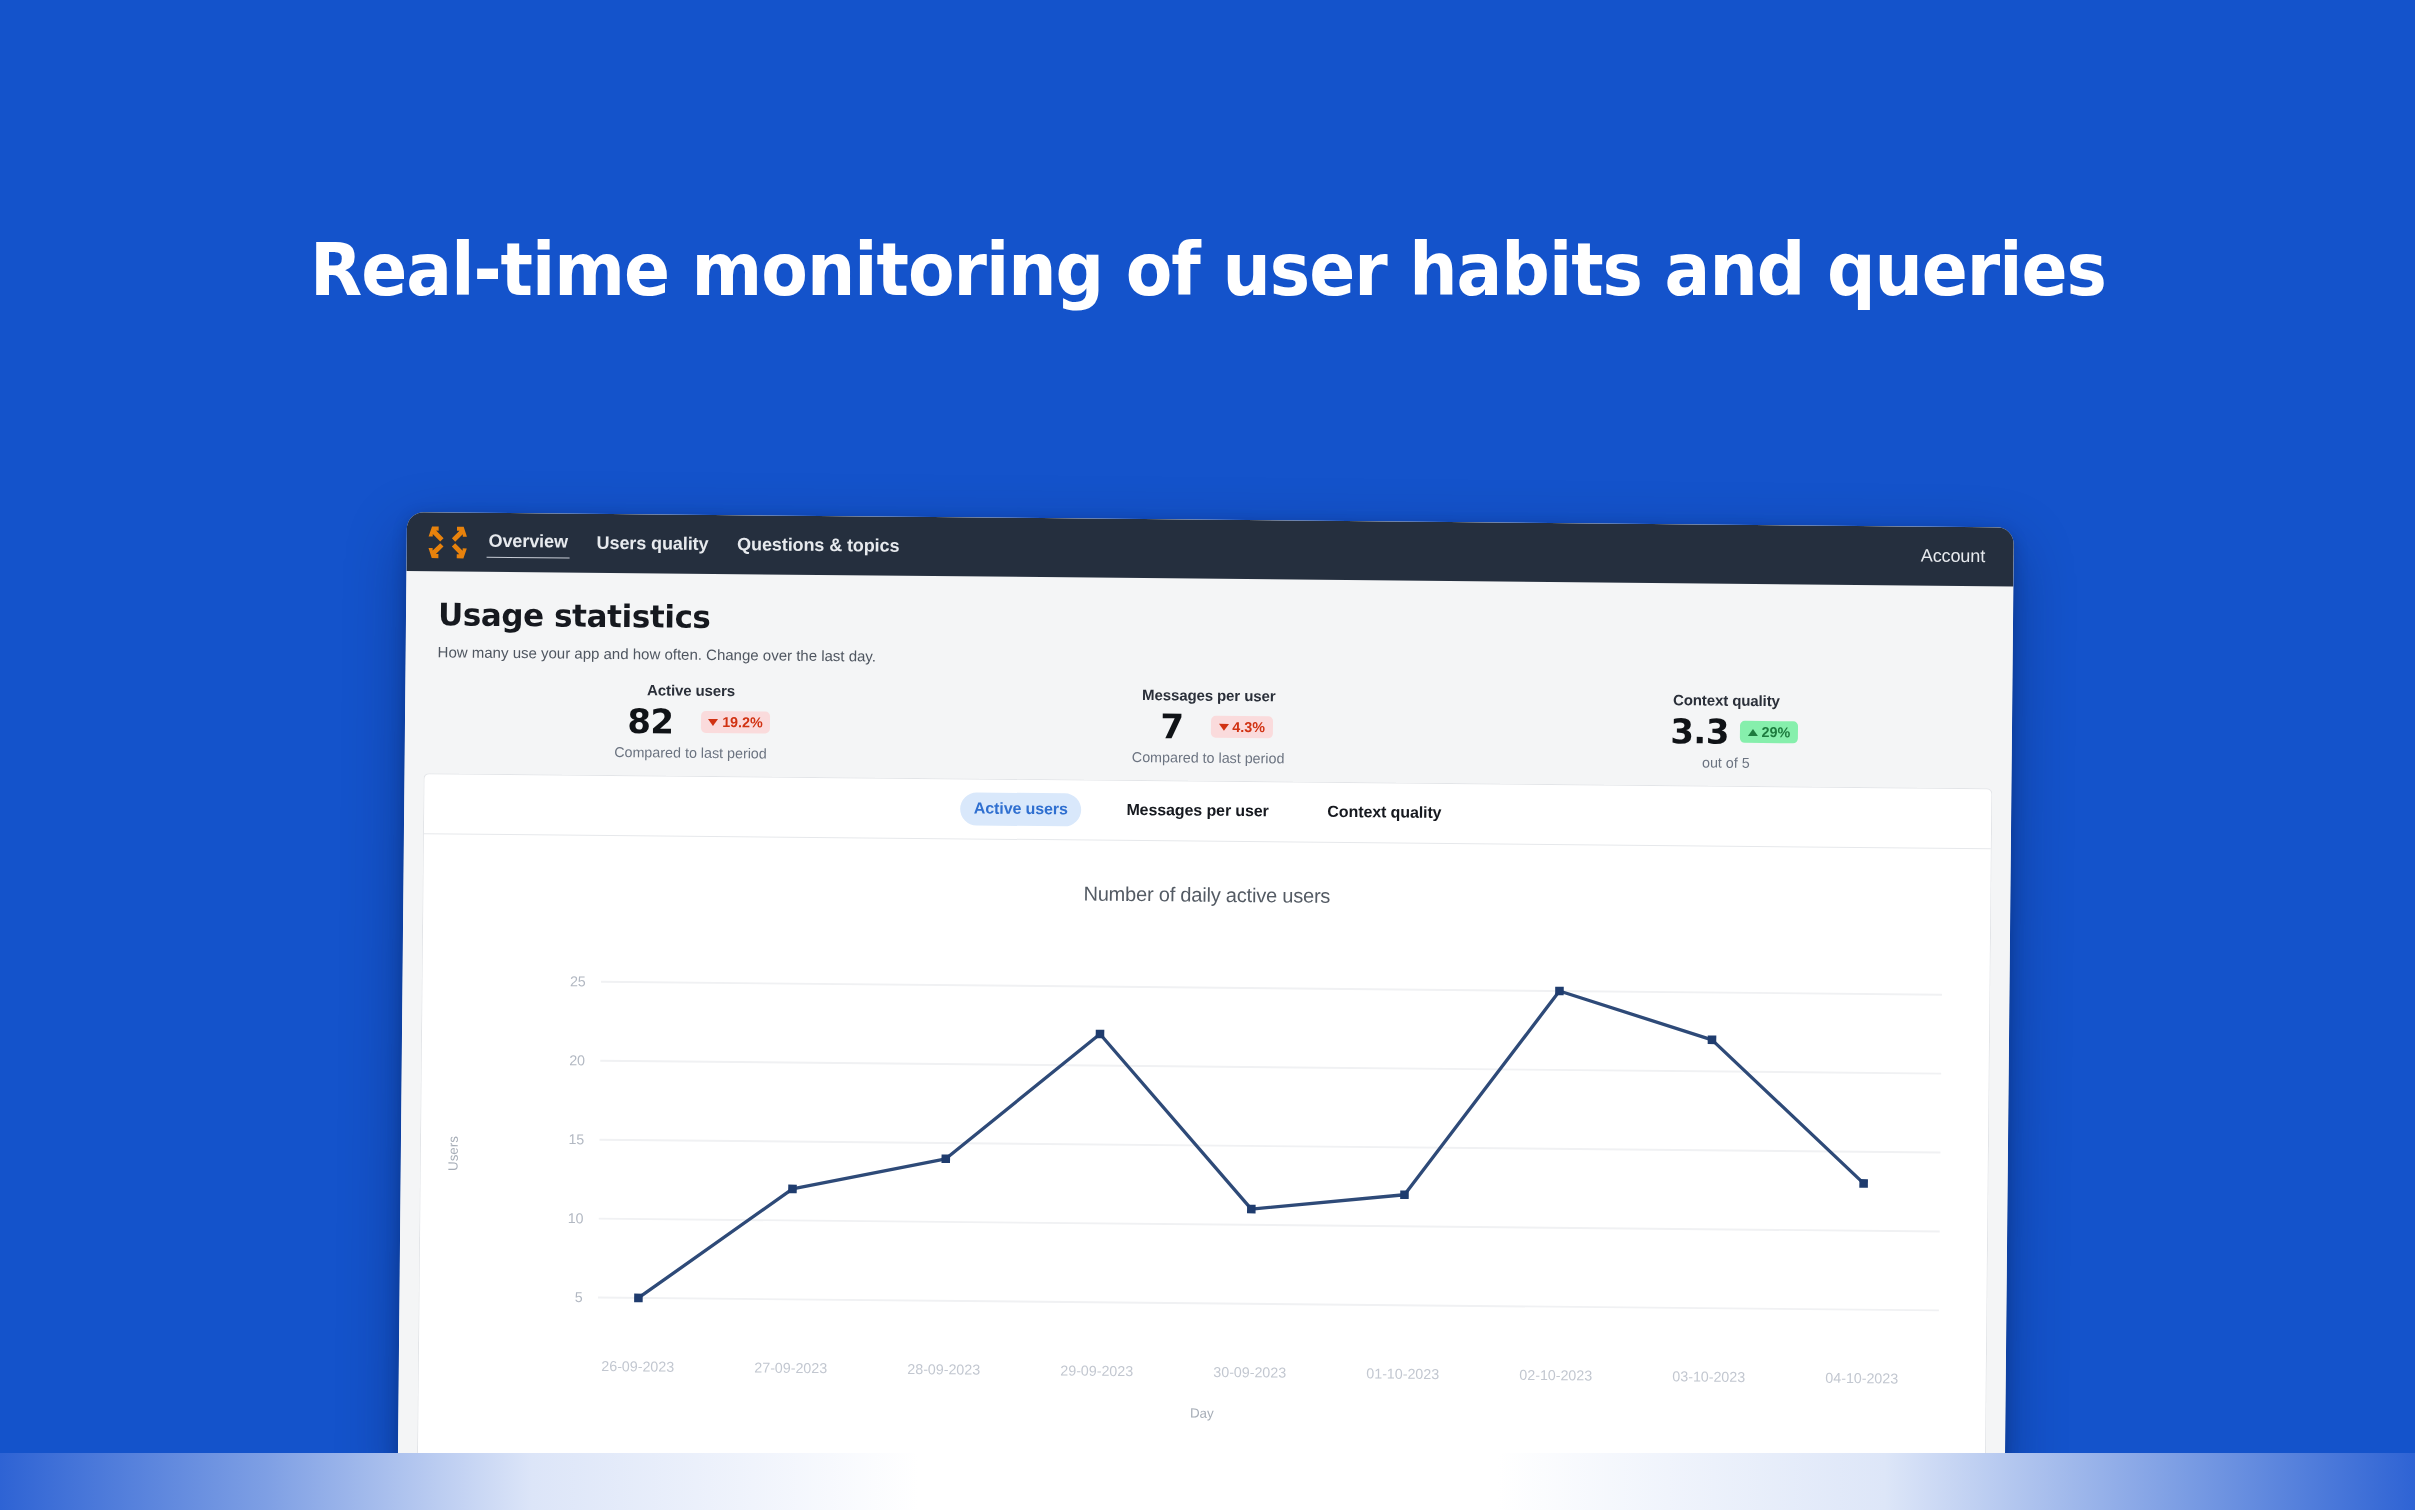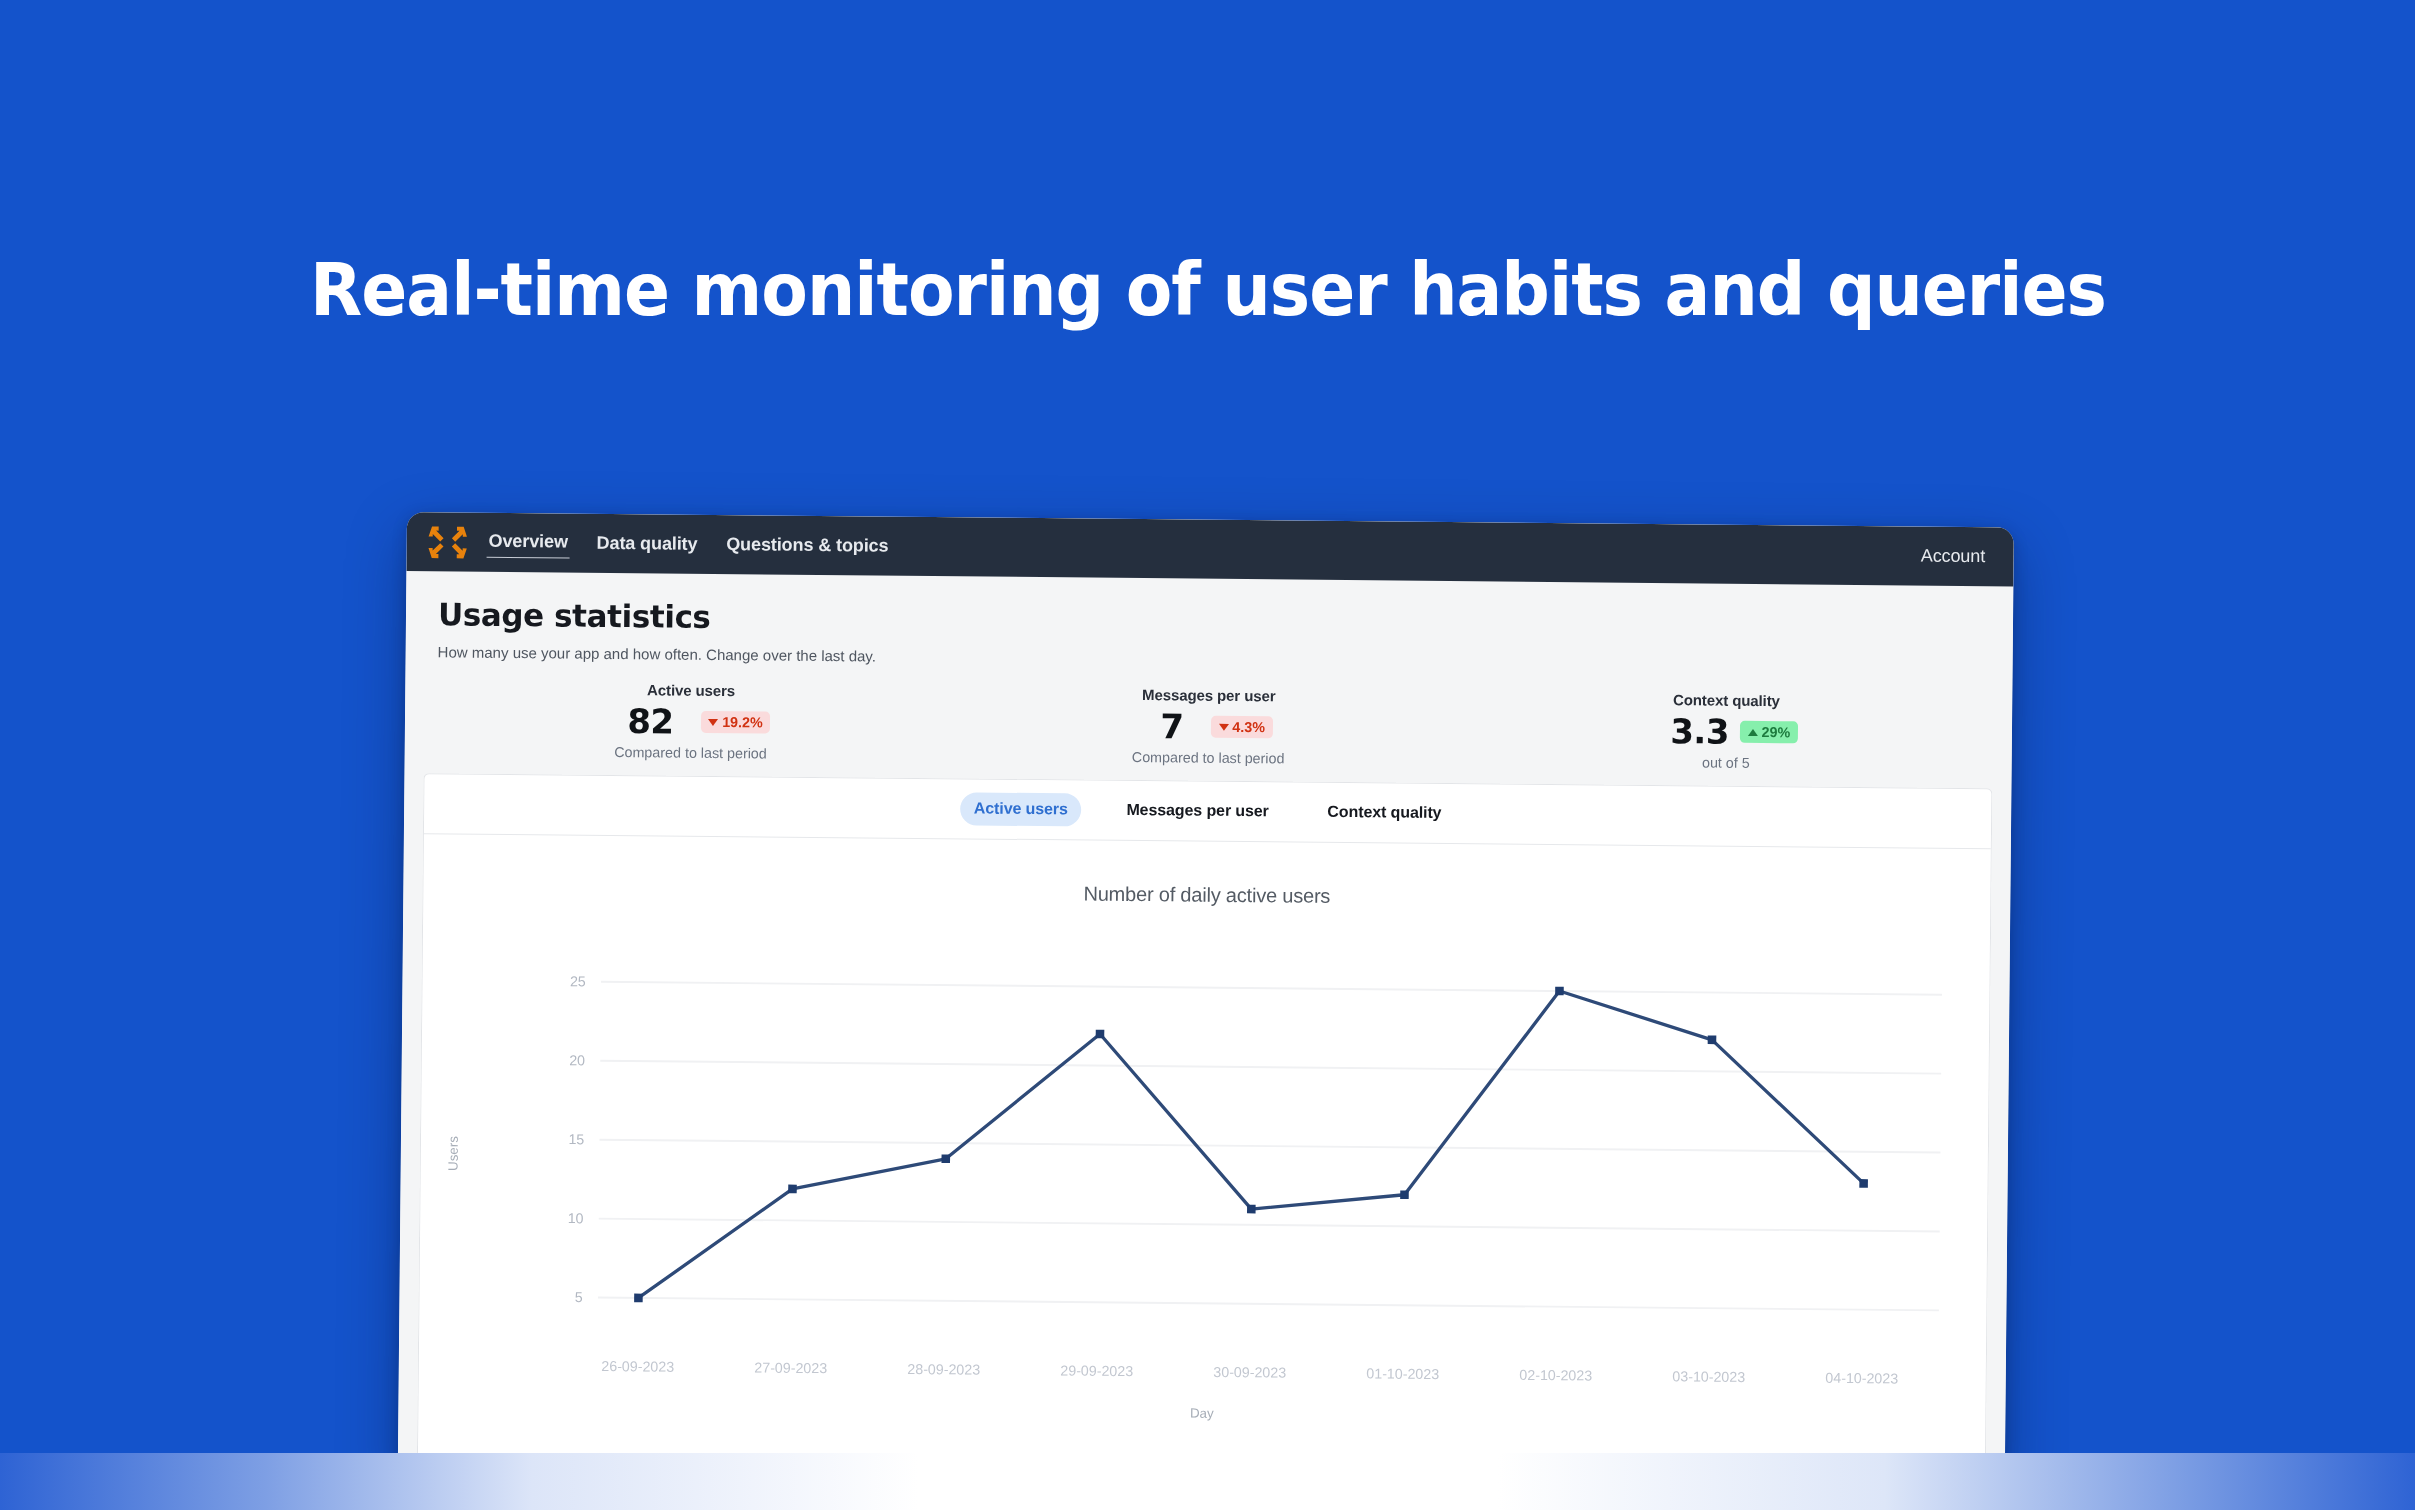--- a/index.html
+++ b/index.html
@@ -5,21 +5,21 @@
   html,body{margin:0;padding:0;}
   body{
     width:2416px;height:1510px;
     background:#1453CB;
     font-family:"Liberation Sans", sans-serif;
     overflow:hidden;position:relative;
   }
 
   
   .hero{
-    position:absolute;left:0;top:253px;width:100%;
+    position:absolute;left:0;top:233px;width:100%;
     text-align:center;
   }
   .hero-title{
     color:#ffffff;
     font-size:73px;
     line-height:1;
     font-weight:700;
     letter-spacing:-1.1px;
     font-family:"DejaVu Sans","Liberation Sans",sans-serif;
     transform:scaleX(0.93);
@@ -170,21 +170,21 @@
         <g fill="#E8820C">
           <path d="M5 5 h8 v5 h-3 l9 9 -4 4 -9 -9 v3 h-5 z"></path>
           <path d="M43 5 h-8 v5 h3 l-9 9 4 4 9 -9 v3 h5 z"></path>
           <path d="M5 43 h8 v-5 h-3 l9 -9 -4 -4 -9 9 v-3 h-5 z"></path>
           <path d="M43 43 h-8 v-5 h3 l-9 -9 4 -4 9 9 v-3 h5 z"></path>
         </g>
       </svg>
     </div>
     <div class="nav-links">
       <div class="nav-link active">Overview</div>
-      <div class="nav-link">Data quality</div>
+      <div class="nav-link">Users quality</div>
       <div class="nav-link">Questions &amp; topics</div>
     </div>
     <div class="nav-right">
       <span class="account-link">Account</span>
     </div>
   </div>
 
   <div class="app-body">
 
     <div class="page-head">

